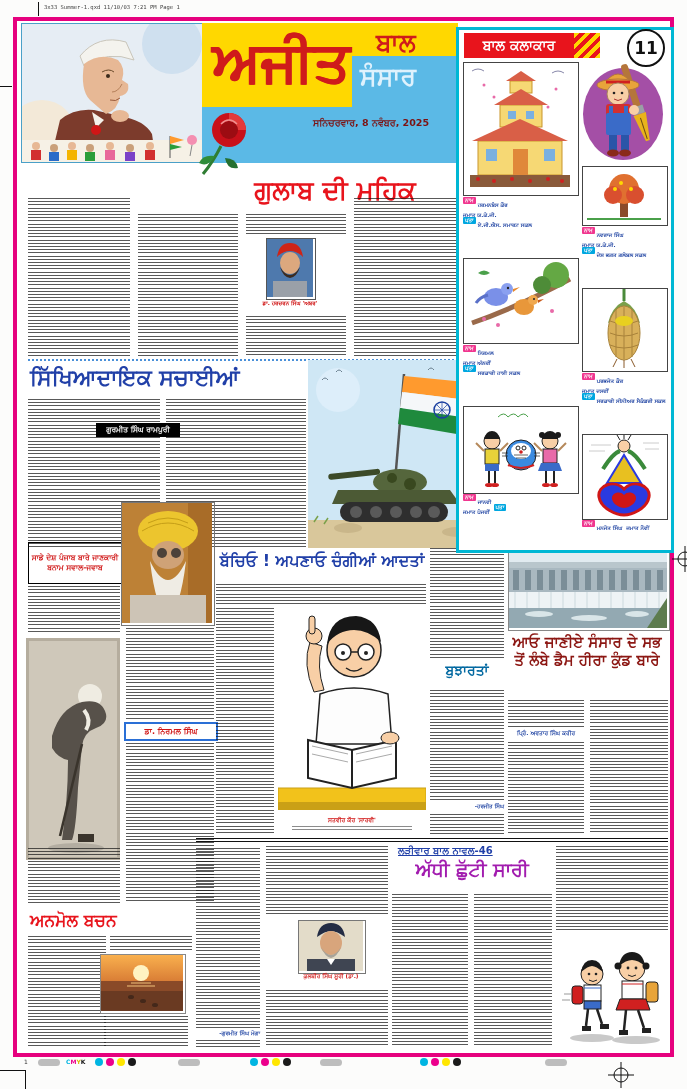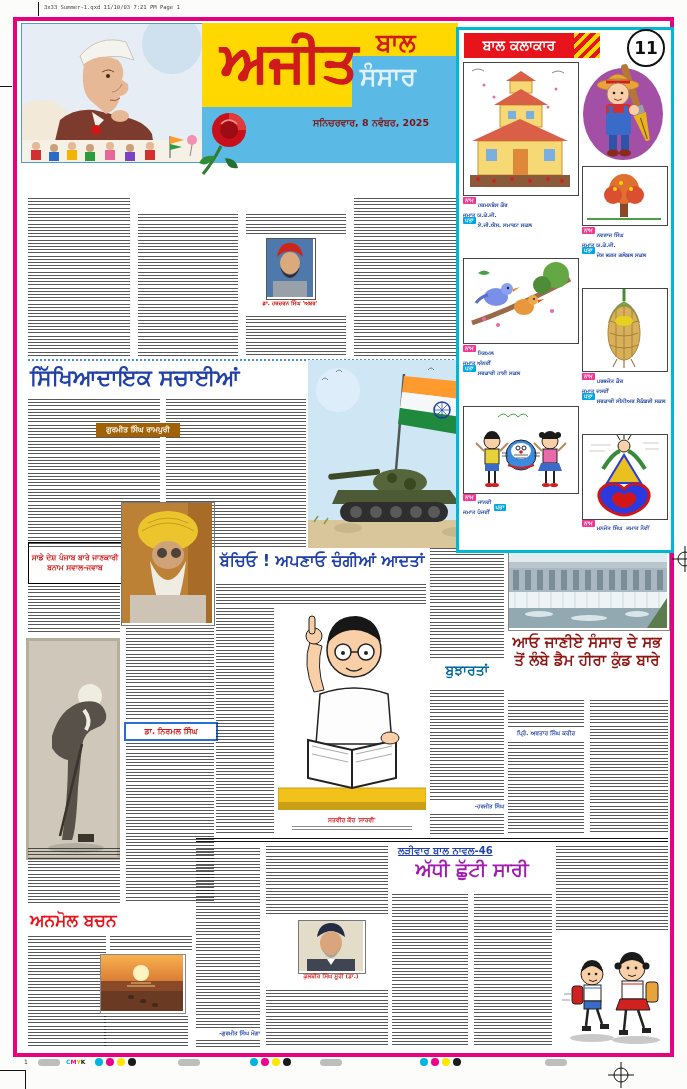--- a/index.html
+++ b/index.html
@@ -72,37 +72,38 @@
           <path d="M148 120 L160 123 L148 126 Z" fill="#2a9d3a"></path>
         <circle cx="170" cy="116" r="5" fill="#f48fb1"></circle>
           <line x1="170" y1="121" x2="168" y2="132" stroke="#888"></line>
       </g>
     </svg>
   </div>
 
   <div class="abs" style="left:202px;top:23px;width:256px;height:84px;background:#ffd800;"></div>
   <div class="abs" style="left:352px;top:56px;width:106px;height:51px;background:#5bb9e6;"></div>
   <div class="abs" style="left:202px;top:107px;width:256px;height:56px;background:#5bb9e6;"></div>
-  <div class="hd" style="left:220px;top:24px;font-size:56px;line-height:76px;color:#cf1b1b;text-shadow:1px 0 #cf1b1b;">ਅਜੀਤ</div>
+  <div class="hd" style="left:212px;top:24px;font-size:56px;line-height:76px;color:#cf1b1b;text-shadow:1px 0 #cf1b1b;">ਅਜੀਤ</div>
   <div class="hd" style="left:376px;top:28px;font-size:25px;color:#cf1b1b;">ਬਾਲ</div>
   <div class="hd" style="left:360px;top:62px;font-size:25px;color:#dff2fd;">ਸੰਸਾਰ</div>
   <div class="hd ctr" style="left:286px;top:117px;width:170px;font-size:9.5px;color:#7c1212;">ਸਨਿਚਰਵਾਰ, 8 ਨਵੰਬਰ, 2025</div>
 
   <div class="abs" style="left:191px;top:104px;width:72px;height:72px;z-index:5;">
     <svg width="72" height="72" viewBox="0 0 72 72">
       <path d="M30 42 Q22 58 12 70" stroke="#2f7d33" stroke-width="3" fill="none"></path>
       <path d="M24 52 q-12 -2 -16 7 q9 5 16 -7z" fill="#2f8d3a"></path>
       <path d="M34 54 q11 0 13 10 q-11 2 -13 -10z" fill="#257030"></path>
       <circle cx="38" cy="26" r="17" fill="#c8101a"></circle>
       <path d="M38 9 a17 17 0 0 1 17 17 l-17 0 Z" fill="#e23a3a"></path>
       <circle cx="38" cy="26" r="9" fill="#9c0c12"></circle>
       <path d="M30 20 q8 -8 16 0" stroke="#ef8e8e" stroke-width="1.5" fill="none"></path>
     </svg>
   </div>
 
+  <div class="hd ctr" style="left:208px;top:175px;width:254px;font-size:26px;color:#e8141c;">ਗੁਲਾਬ ਦੀ ਮਹਿਕ</div>
 
   <div class="tx" style="left:28px;top:198px;width:102px;height:160px;"></div>
   <div class="tx" style="left:138px;top:214px;width:100px;height:144px;"></div>
   <div class="tx" style="left:246px;top:214px;width:100px;height:22px;"></div>
   <div class="abs" style="left:266px;top:238px;width:48px;height:60px;border:1px solid #555;">
     <svg width="46" height="58" viewBox="0 0 46 58">
       <rect width="46" height="58" fill="#4e79ad"></rect>
       <path d="M10 18 Q12 4 23 4 Q34 4 36 18 Q30 12 23 12 Q16 12 10 18 Z" fill="#cf2417"></path>
       <ellipse cx="23" cy="24" rx="10" ry="11" fill="#dca87e"></ellipse>
       <path d="M13 28 Q23 44 33 28 Q30 38 23 39 Q16 38 13 28 Z" fill="#3c2b1f"></path>
@@ -110,21 +111,21 @@
     </svg>
   </div>
   <div class="hd ctr" style="left:256px;top:300px;width:68px;font-size:5.5px;color:#c00;line-height:1.2;">ਡਾ. ਹਰਚਰਨ ਸਿੰਘ 'ਅਬਰ'</div>
   <div class="tx" style="left:246px;top:316px;width:100px;height:42px;"></div>
   <div class="tx" style="left:354px;top:198px;width:104px;height:160px;"></div>
 
   <div class="abs" style="left:28px;top:359px;width:470px;border-top:2px dotted #4a90d9;"></div>
   <div class="hd" style="left:30px;top:365px;font-size:22px;color:#2140a8;text-align:center;">ਸਿੱਖਿਆਦਾਇਕ ਸਚਾਈਆਂ</div>
   <div class="tx" style="left:28px;top:399px;width:132px;height:148px;"></div>
   <div class="tx" style="left:166px;top:399px;width:140px;height:148px;"></div>
-  <div class="hd ctr" style="left:96px;top:423px;width:84px;height:14px;line-height:14px;background:#a16207;color:#fff;font-size:7.5px;">ਗੁਰਮੀਤ ਸਿੰਘ ਰਾਮਪੁਰੀ</div>
+  <div class="hd ctr" style="left:96px;top:423px;width:84px;height:14px;line-height:14px;background:#000000;color:#fff;font-size:7.5px;">ਗੁਰਮੀਤ ਸਿੰਘ ਰਾਮਪੁਰੀ</div>
 
   <div class="abs" style="left:308px;top:360px;width:192px;height:188px;">
     <svg width="192" height="188" viewBox="0 0 192 188">
       <rect width="192" height="188" fill="#cfe7f5"></rect>
       <circle cx="30" cy="30" r="22" fill="#ddeefa"></circle>
         <circle cx="170" cy="50" r="26" fill="#dcedf9"></circle>
       <path d="M14 20 q3 -4 6 0 M28 12 q3 -4 6 0 M150 16 q3 -4 6 0 M166 26 q3 -4 6 0 M120 10 q3 -4 6 0" stroke="#6a7f8e" fill="none"></path>
       <line x1="96" y1="14" x2="88" y2="110" stroke="#555" stroke-width="2.5"></line>
       <path d="M96 16 L178 24 L176 42 L94 32 Z" fill="#ff9a2e"></path>
       <path d="M94 32 L176 42 L174 60 L92 48 Z" fill="#f5f7f9"></path>

